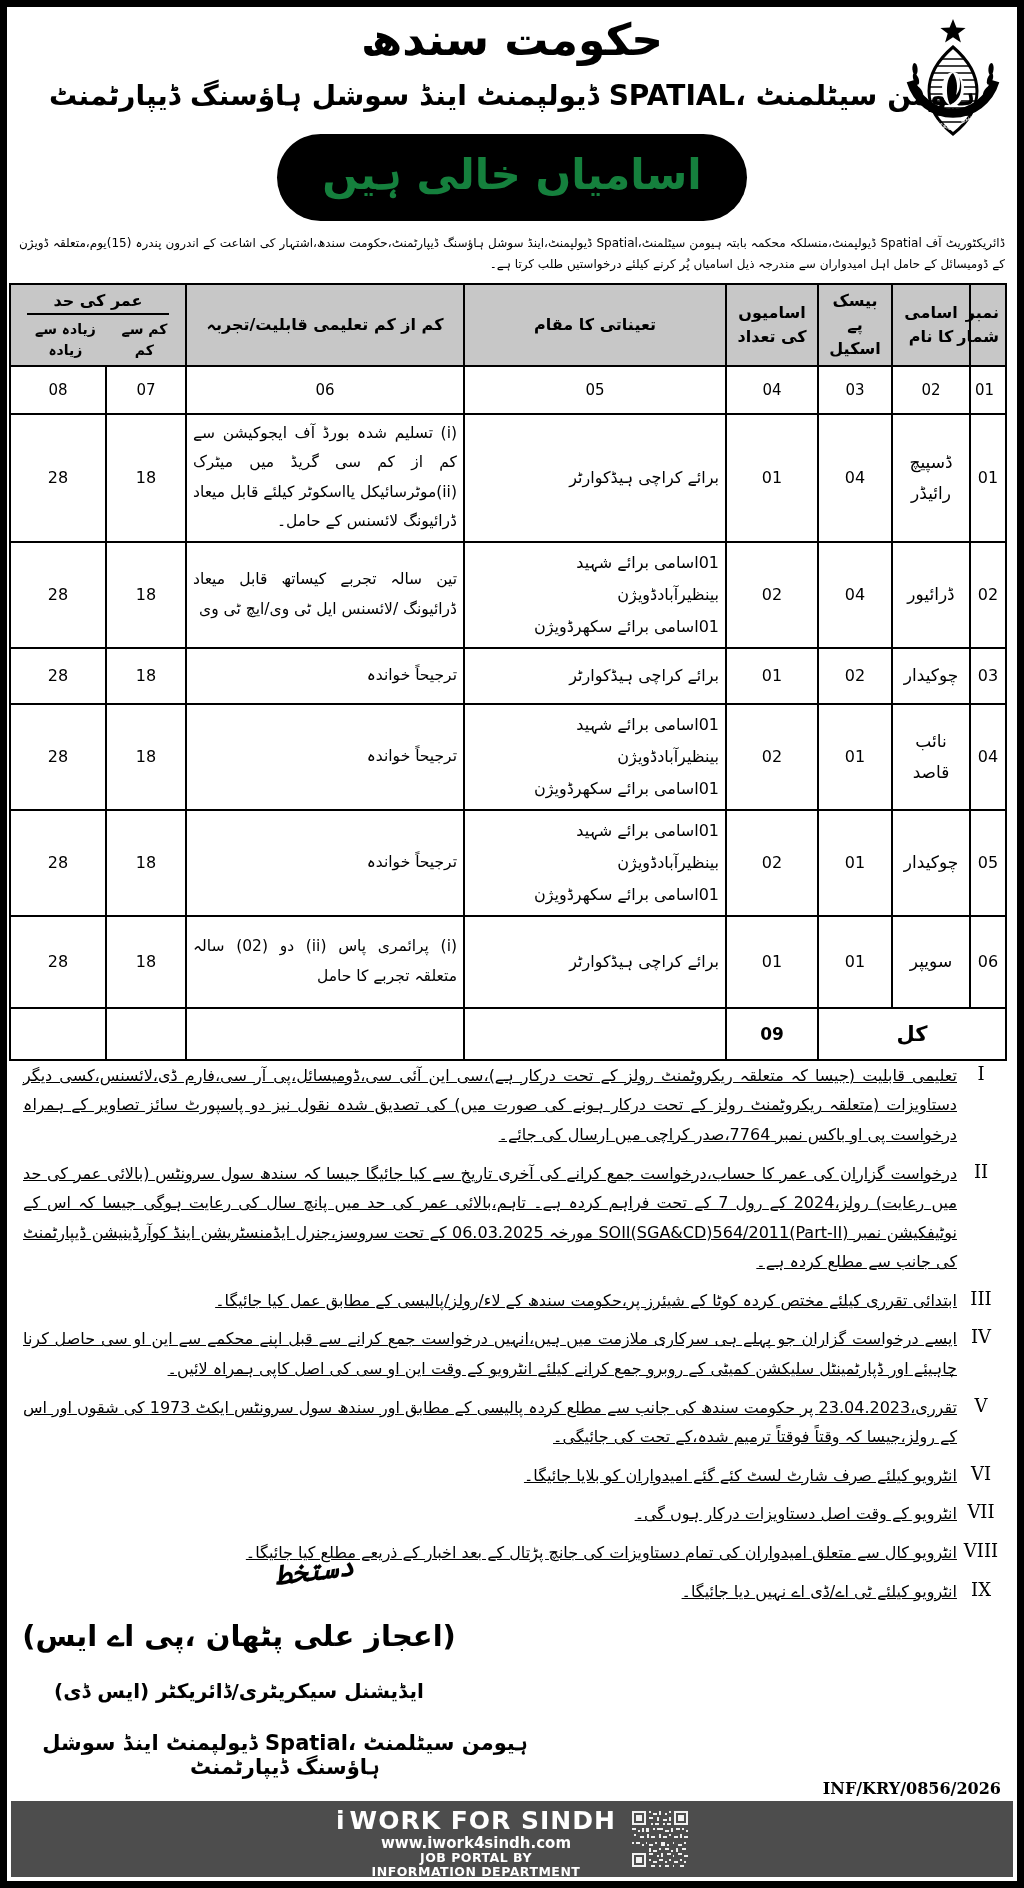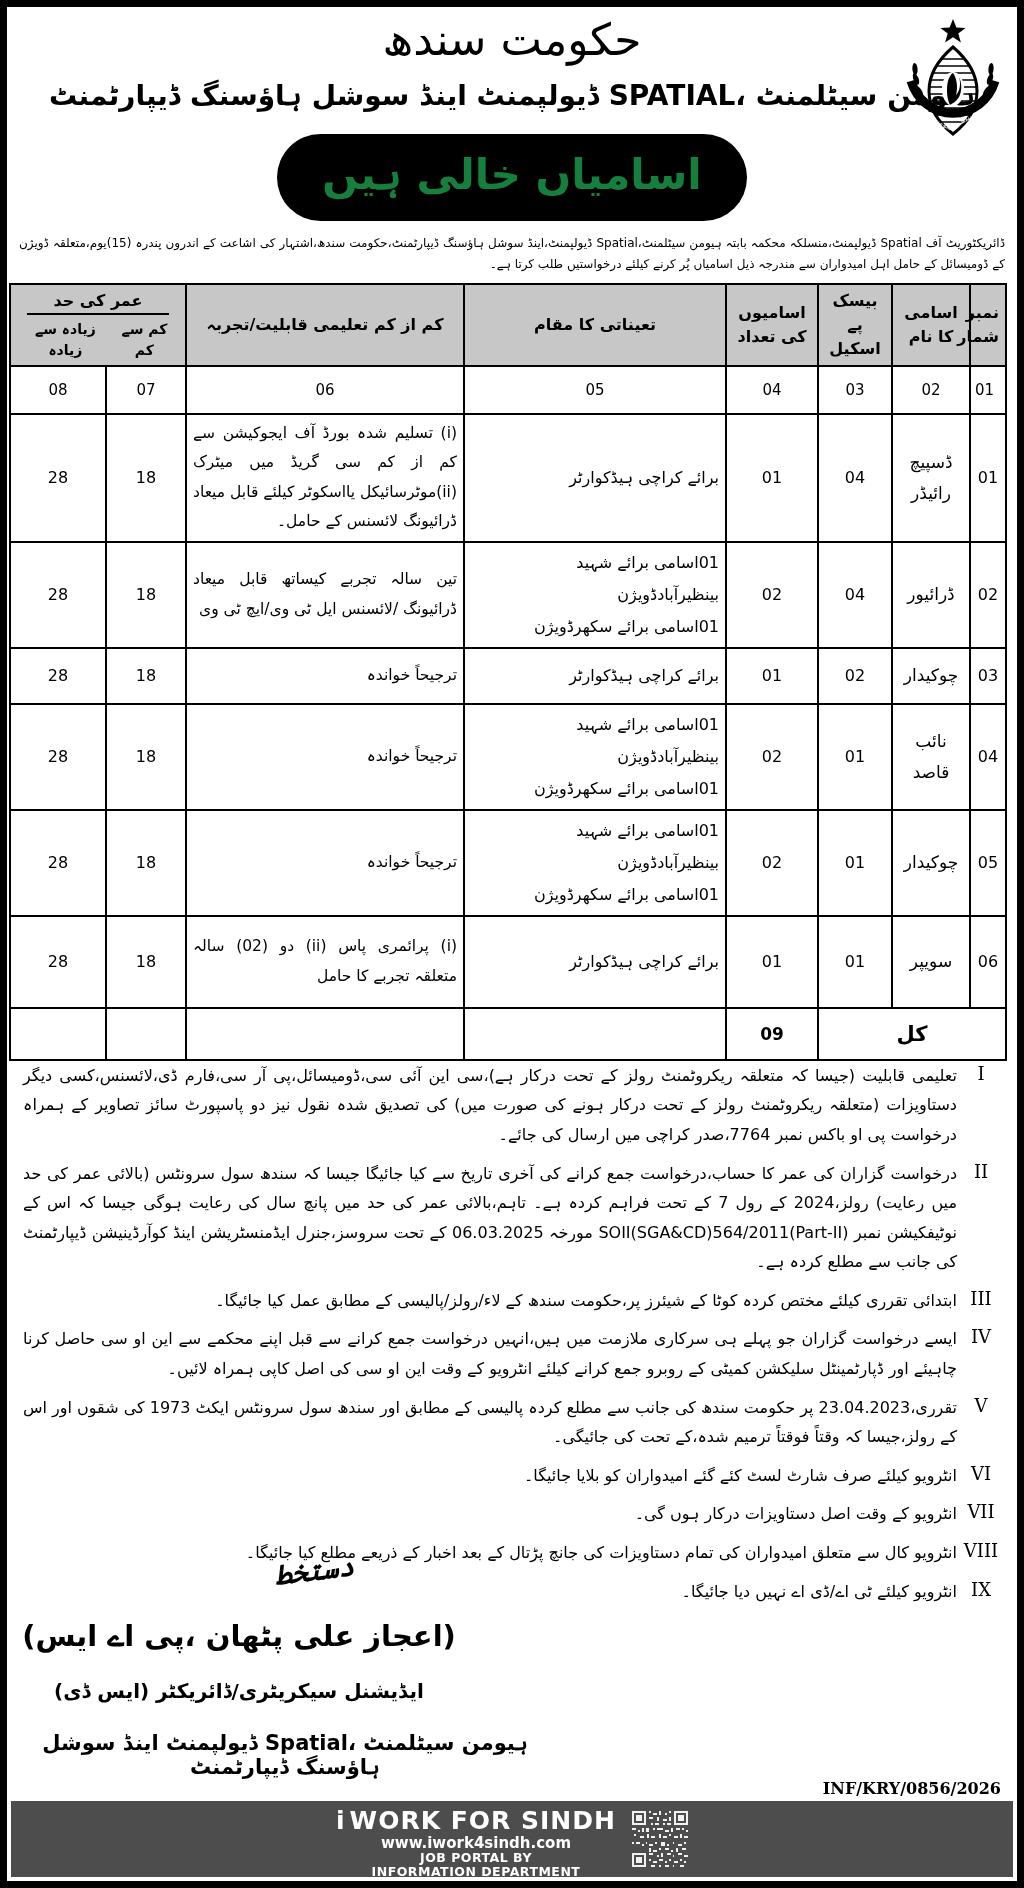--- a/index.html
+++ b/index.html
@@ -4,21 +4,21 @@
 <style>
   html,body { margin:0; padding:0; background:#ffffff; }
   .page {
     position:relative; width:1024px; height:1888px; box-sizing:border-box;
     background:#fff; border:7px solid #000; overflow:hidden;
     font-family:"DejaVu Sans", sans-serif; color:#000;
   }
   .content { direction:rtl; padding:0 10px; }
 
   
-  .gov-title   { text-align:center; font-weight:normal; font-size:44px; margin-top:8px; line-height:1.15; }
+  .gov-title   { text-align:center; font-weight:bold; font-size:44px; margin-top:8px; line-height:1.15; }
   .dept-line   { text-align:center; font-weight:bold; font-size:28px; margin-top:12px; line-height:1.3; }
   .addr-line   { text-align:center; font-weight:bold; font-size:17px; margin-top:10px; }
   .crest {
     position:absolute; top:10px; right:14px; width:100px; height:142px;
   }
   .banner {
     width:450px; margin:20px auto 12px auto; background:#000; color:#15803d;
     border-radius:48px; text-align:center; font-weight:bold; font-size:42px;
     padding:16px 10px 22px 10px;
   }
@@ -39,21 +39,21 @@
   td.qual { text-align:justify; font-size:15.5px; line-height:1.9; }
   .preline { white-space:pre-line; }
   tr.total td { height:42px; }
   .total-label { text-align:center; font-weight:bold; font-size:21px; }
   .total-count { text-align:center; font-weight:bold; font-size:17px; }
 
   
   .note2 { font-size:16px; margin:12px 4px 10px 4px; text-align:right; }
   .cond  { display:flex; margin:0 2px 9px 2px; }
   .cond-num { width:48px; flex:0 0 48px; text-align:center; font-family:"DejaVu Serif", serif; font-size:18px; padding-top:2px; }
-  .cond-text { flex:1; font-size:16px; line-height:1.85; text-align:justify; padding-left:4px; }
+  .cond-text { flex:1; font-size:16px; line-height:1.85; text-align:justify; padding-left:4px;text-decoration:underline; }
 
   
   .handwritten {
     position:absolute; left:268px; top:1548px; font-family:"DejaVu Serif", serif;
     font-style:italic; font-size:27px; font-weight:bold; transform:rotate(-7deg); direction:rtl;
   }
   .sig-name  { position:absolute; left:12px; top:1612px; width:440px; text-align:center; direction:rtl; font-weight:bold; font-size:29px; }
   .sig-title { position:absolute; left:12px; top:1672px; width:440px; text-align:center; direction:rtl; font-weight:bold; font-size:20px; }
   .sig-dept  { position:absolute; left:8px;  top:1724px; width:540px; text-align:center; direction:rtl; font-weight:bold; font-size:21px; }
   .ref-no    { position:absolute; right:16px; top:1772px; font-family:"DejaVu Serif", serif; font-weight:bold; font-size:16px; }

